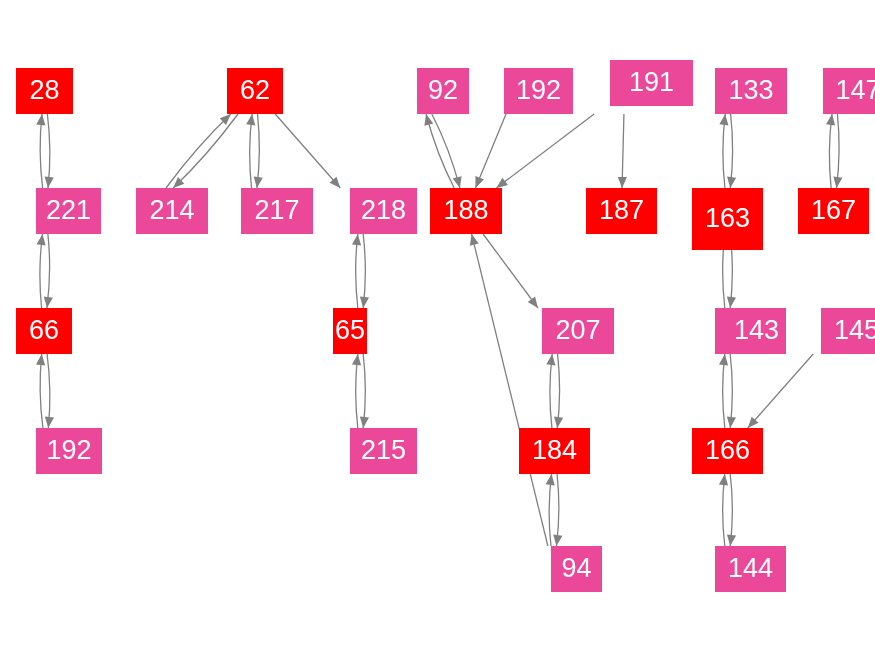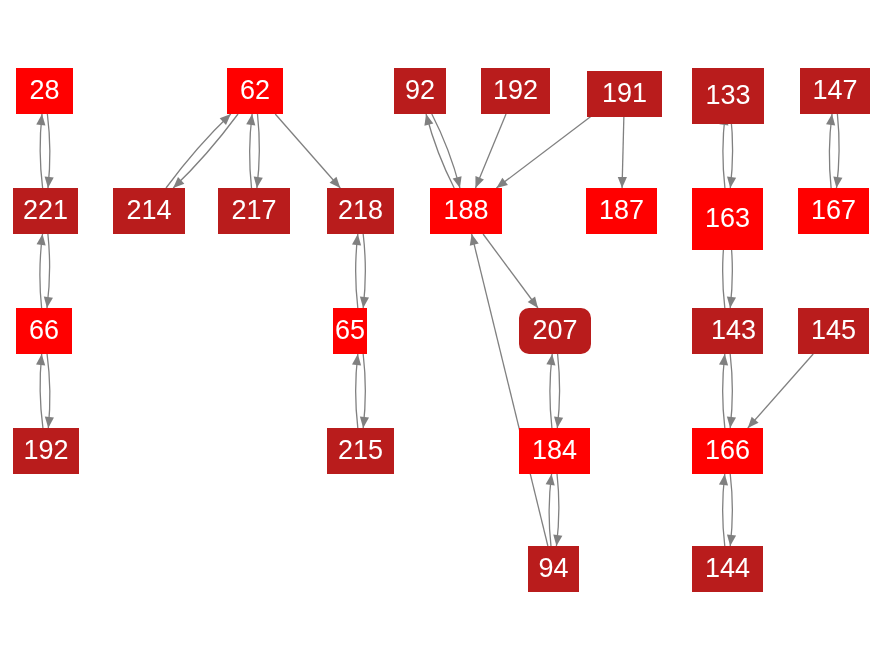--- a/index.html
+++ b/index.html
@@ -33,21 +33,21 @@
     justify-content: center;
     color: #ffffff;
     font-family: "Liberation Sans", sans-serif;
     font-size: 27px;
     line-height: 1;
     letter-spacing: 0px;
     border: 1px solid rgba(0,0,0,0.0);
     user-select: none;
   }
   .node.red  { background: #ff0000; }
-  .node.blue { background: #b91c1c; }
+  .node.blue { background: #ec4899; margin-left: 23px; }
   .node-label {
     pointer-events: none;
     transform: translateY(-1px);
   }
 </style>
 </head>
 <body>
 
 <div id="graph-canvas">
   <svg id="edge-layer" viewBox="0 0 875 656" xmlns="http://www.w3.org/2000/svg">
@@ -132,24 +132,24 @@
       </div>
       <div class="node red" style="left: 227px; top: 68px; width: 56px; height: 46px;">
         <span class="node-label">62</span>
       </div>
       <div class="node blue" style="left: 394px; top: 68px; width: 52px; height: 46px;">
         <span class="node-label">92</span>
       </div>
       <div class="node blue" style="left: 481px; top: 68px; width: 69px; height: 46px;">
         <span class="node-label">192</span>
       </div>
-      <div class="node blue" style="left: 587px; top: 71px; width: 75px; height: 46px;">
+      <div class="node blue" style="left: 587px; top: 60px; width: 83px; height: 46px;">
         <span class="node-label">191</span>
       </div>
-      <div class="node blue" style="left: 692px; top: 68px; width: 72px; height: 56px;">
+      <div class="node blue" style="left: 692px; top: 68px; width: 72px; height: 46px;">
         <span class="node-label">133</span>
       </div>
       <div class="node blue" style="left: 800px; top: 68px; width: 70px; height: 46px;">
         <span class="node-label">147</span>
       </div>
       <div class="node blue" style="left: 13px; top: 188px; width: 65px; height: 46px; justify-content: center;">
         <span class="node-label">221</span>
       </div>
       <div class="node blue" style="left: 113px; top: 188px; width: 72px; height: 46px;">
         <span class="node-label">214</span>
@@ -171,21 +171,21 @@
       </div>
       <div class="node red" style="left: 798px; top: 188px; width: 71px; height: 46px;">
         <span class="node-label">167</span>
       </div>
       <div class="node red" style="left: 16px; top: 308px; width: 56px; height: 46px;">
         <span class="node-label">66</span>
       </div>
       <div class="node red" style="left: 333px; top: 308px; width: 34px; height: 46px;">
         <span class="node-label">65</span>
       </div>
-      <div class="node blue" style="left: 519px; top: 308px; width: 72px; height: 46px; border-radius: 10px;">
+      <div class="node blue" style="left: 519px; top: 308px; width: 72px; height: 46px;">
         <span class="node-label">207</span>
       </div>
       <div class="node blue" style="left: 692px; top: 308px; width: 71px; height: 46px; padding-left: 12px;">
         <span class="node-label">143</span>
       </div>
       <div class="node blue" style="left: 798px; top: 308px; width: 71px; height: 46px;">
         <span class="node-label">145</span>
       </div>
       <div class="node blue" style="left: 13px; top: 428px; width: 66px; height: 46px;">
         <span class="node-label">192</span>

